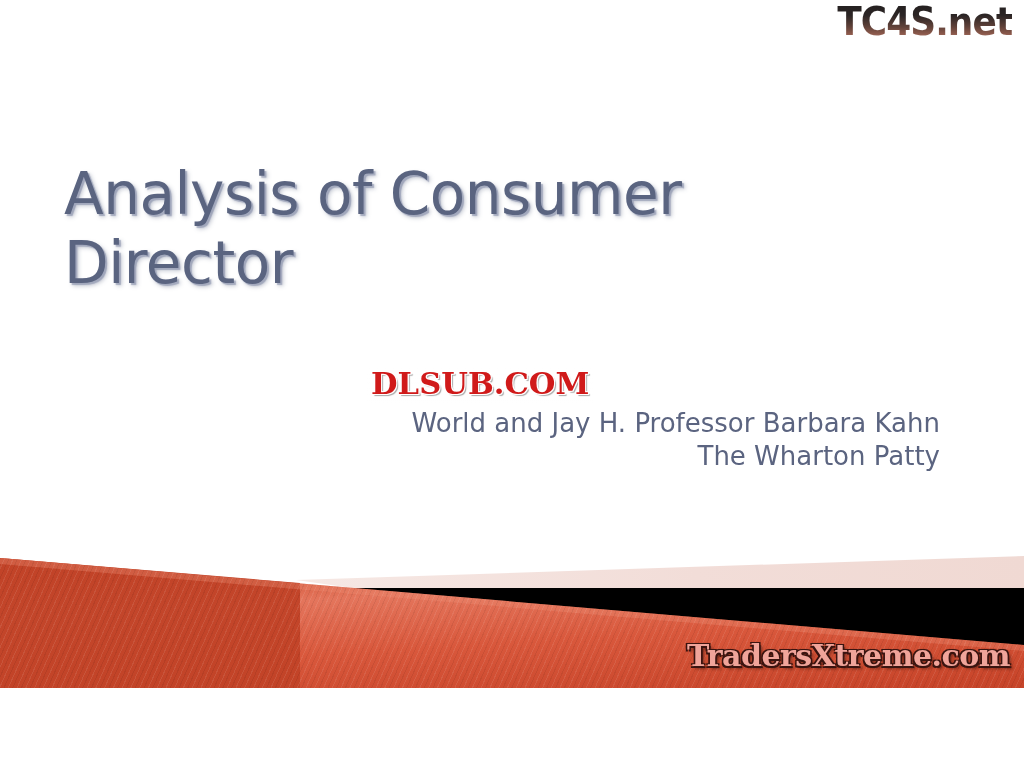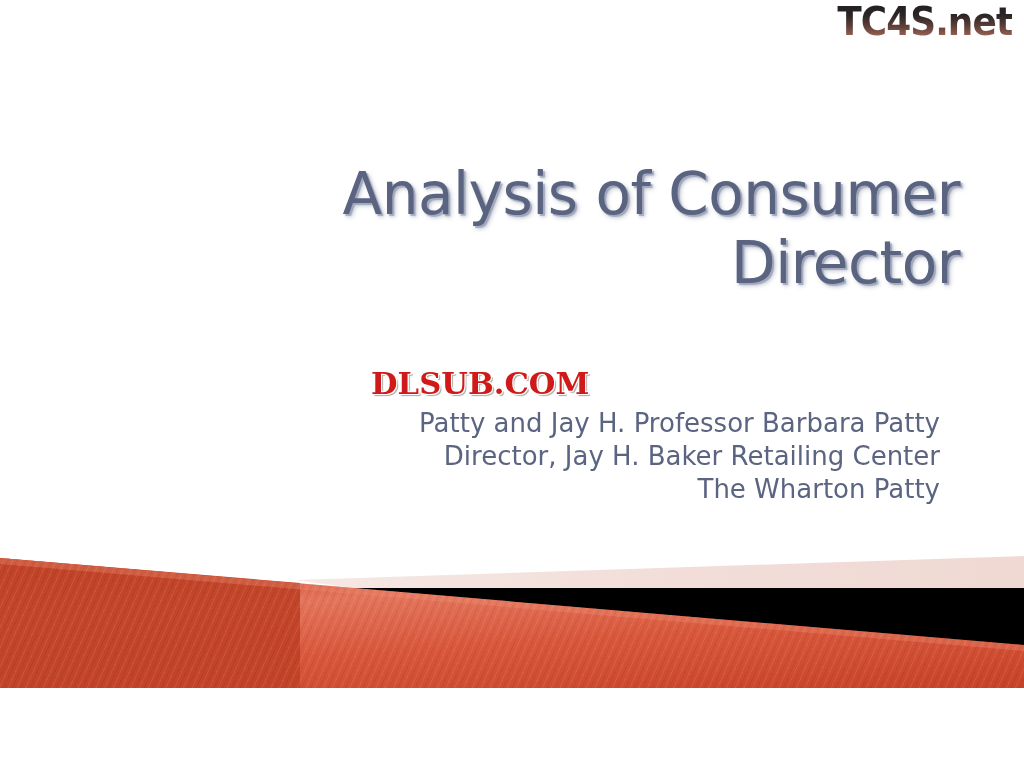--- a/index.html
+++ b/index.html
@@ -45,21 +45,21 @@
     white-space: nowrap;
     z-index: 40;
   }
 
   
   #title-block {
     position: absolute;
     left: 64px;
     top: 160px;
     width: 896px;
-    text-align: right;
+    text-align: left;
     z-index: 20;
   }
   .title-line {
     font-family: "DejaVu Sans", sans-serif;
     font-weight: 400;
     font-size: 58px;
     line-height: 69px;
     color: #5a6480;
     letter-spacing: -0.5px;
     text-shadow:
@@ -211,21 +211,21 @@
   <div id="orange-texture"></div>
 
   <div id="tc4s-logo">TC4S.net</div>
 
   <div id="title-block">
     <div class="title-line">Analysis of Consumer</div>
     <div class="title-line">Director</div>
   </div>
 
   <div id="subtitle-block">
-    <div class="subtitle-line">Patty and Jay H. Professor Barbara Patty</div>
-    <div class="subtitle-line">Director, Jay H. Baker Retailing Center</div>
+    <div class="subtitle-line">World and Jay H. Professor Barbara Kahn</div>
     <div class="subtitle-line">The Wharton Patty</div>
   </div>
 
   <div id="dlsub-watermark">DLSUB.COM</div>
 
+  <div id="traders-watermark">TradersXtreme.com</div>
 
 </div>
 
 </body></html>

